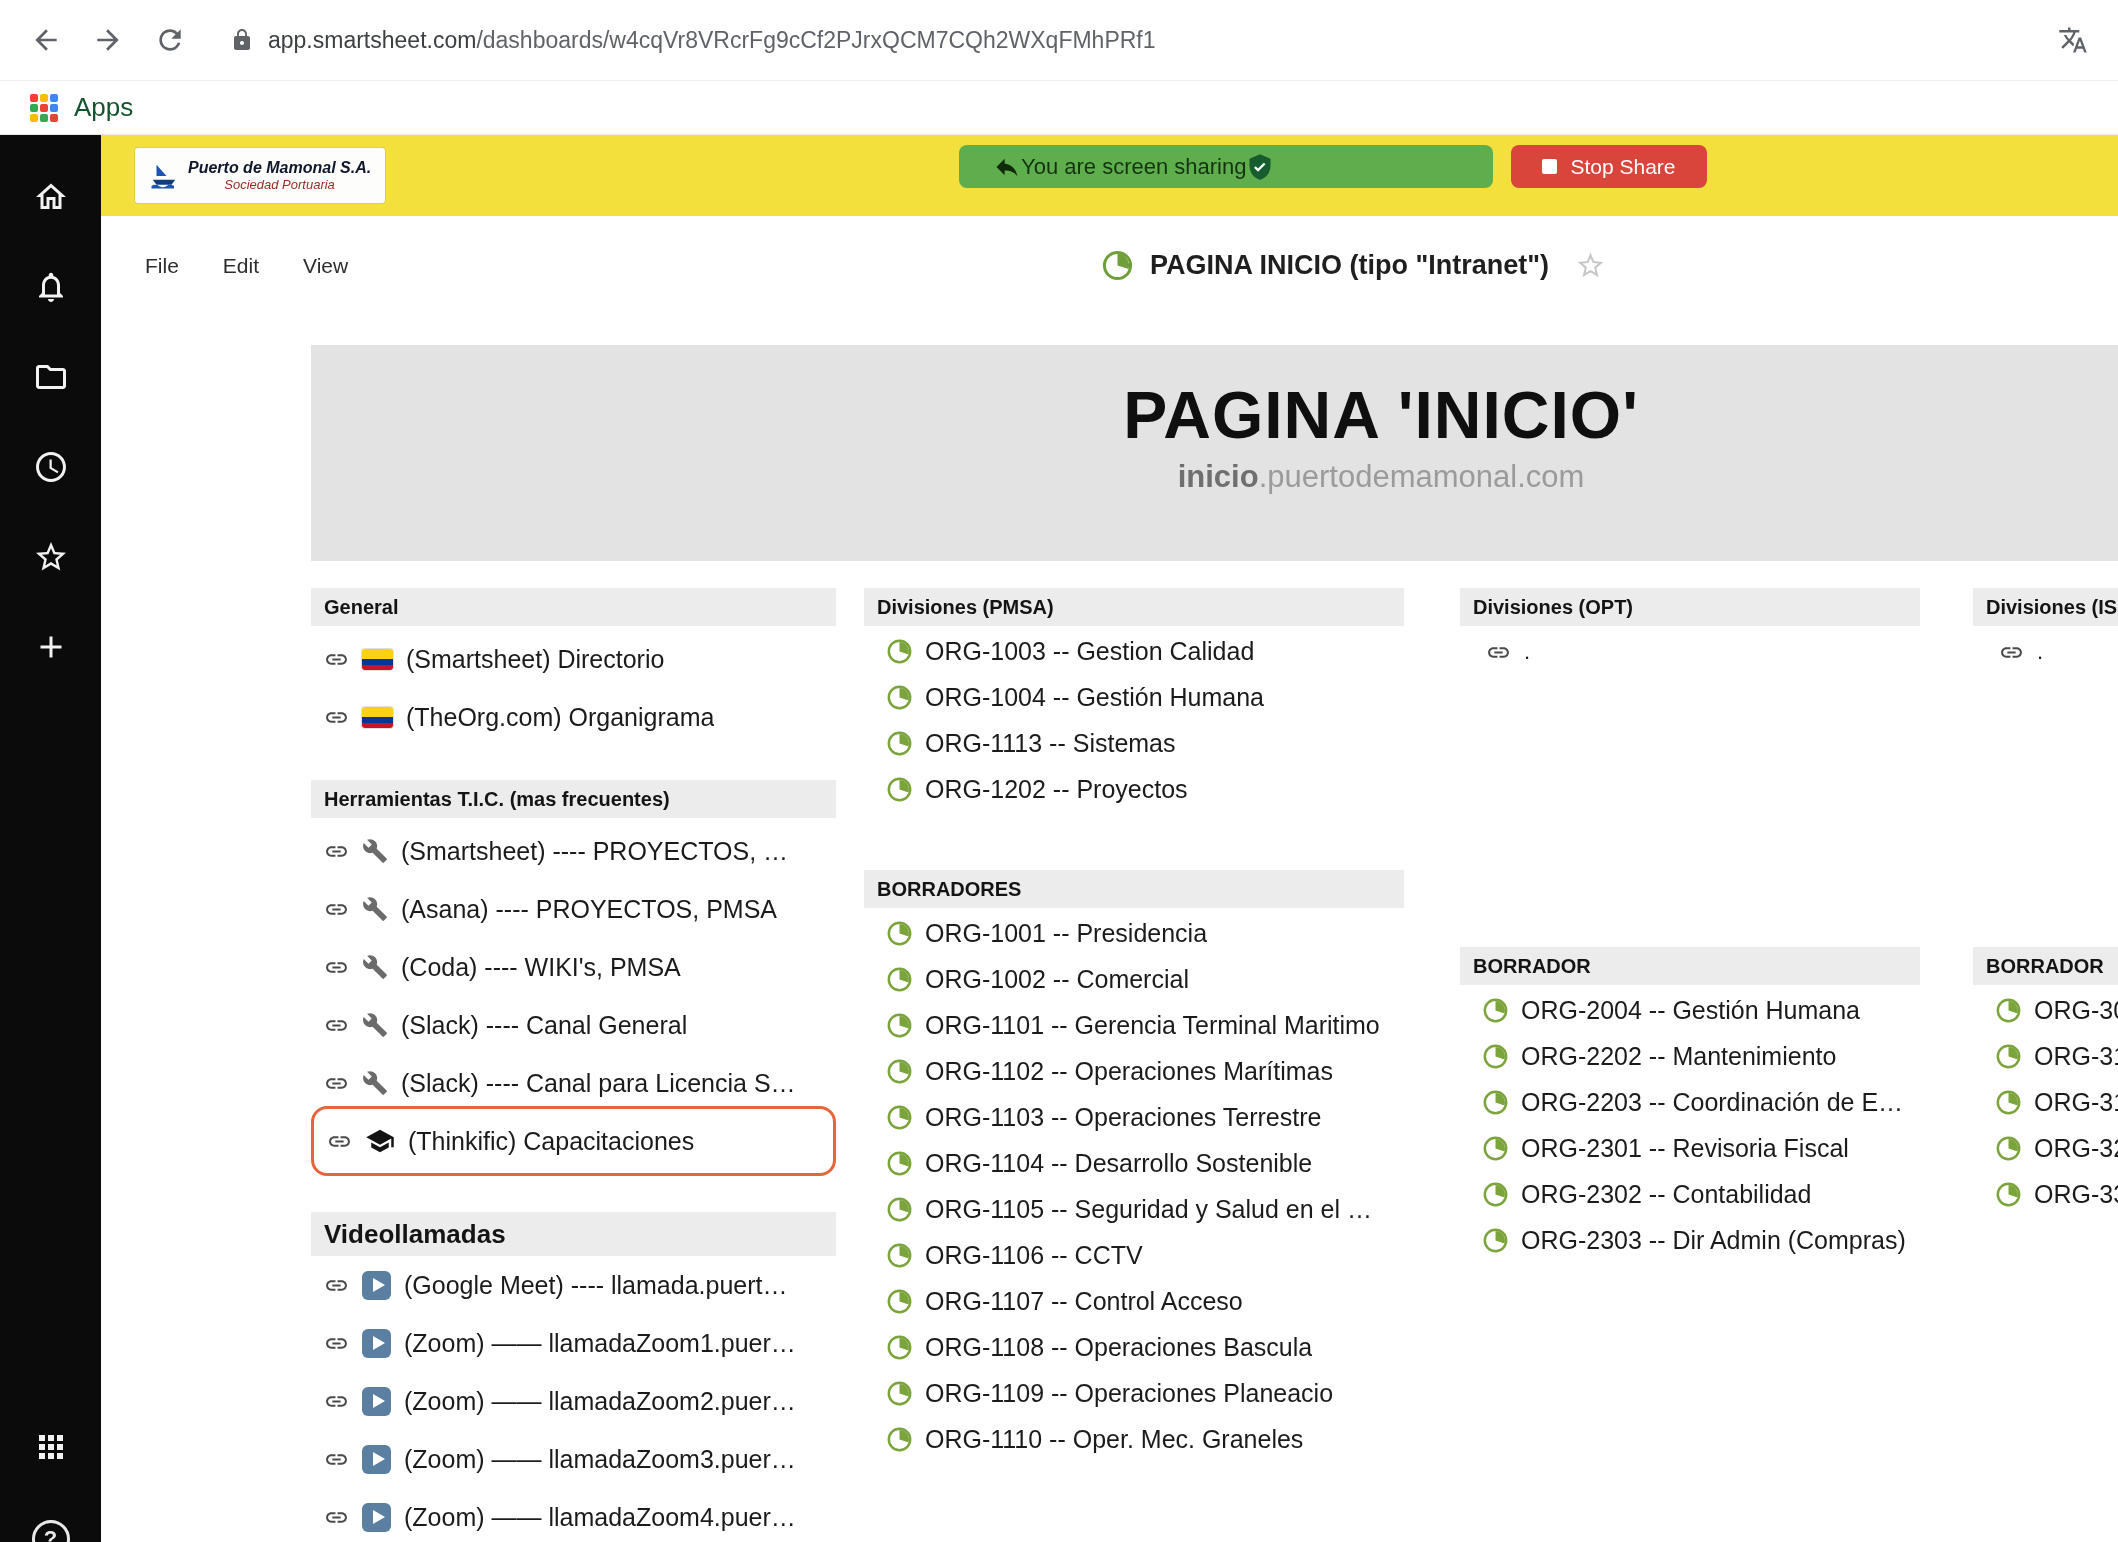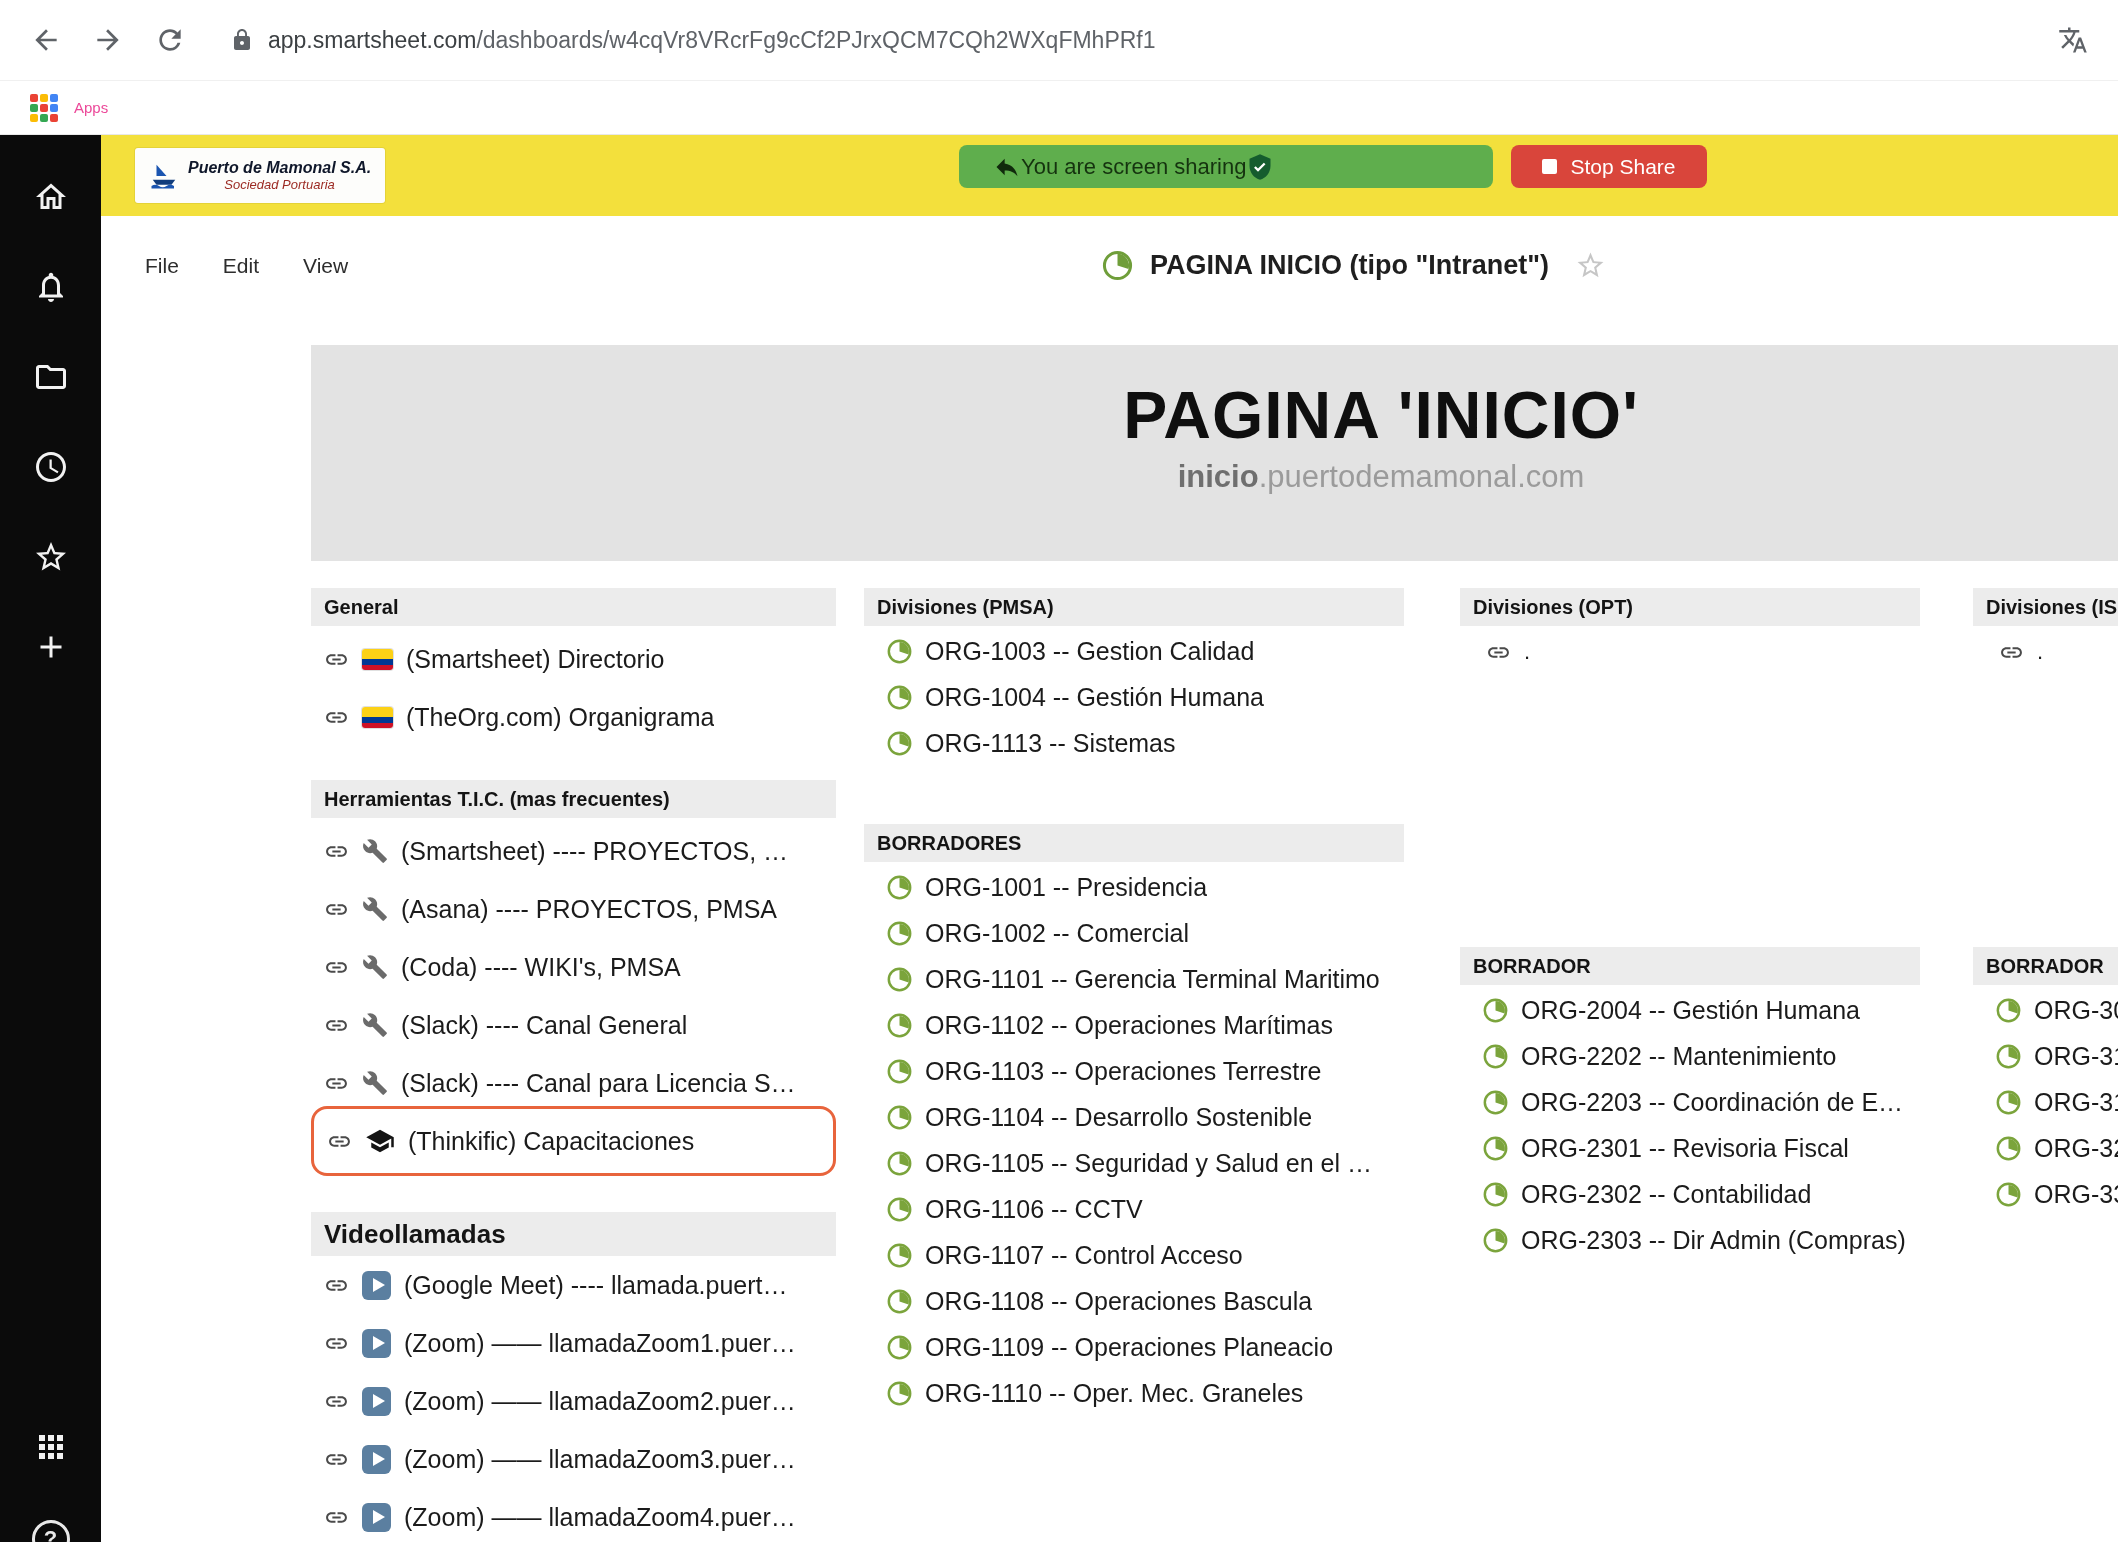--- a/index.html
+++ b/index.html
@@ -16,21 +16,21 @@
   .url .dom{color:#3c4043}
   .url .path{color:#5f6368}
   .trans{width:30px;height:30px;margin-left:20px}
 
   .bookbar{position:absolute;top:81px;left:0;right:0;height:54px;background:#fff;display:flex;align-items:center;padding:0 30px;gap:16px;border-bottom:1px solid #e8e8e8}
   .gapps{display:grid;grid-template-columns:repeat(3,8px);grid-auto-rows:8px;gap:2px}
   .gapps span{border-radius:2px}
   .gapps span:nth-child(1){background:#EA4335}.gapps span:nth-child(2){background:#FBBC05}.gapps span:nth-child(3){background:#4285F4}
   .gapps span:nth-child(4){background:#34A853}.gapps span:nth-child(5){background:#EA4335}.gapps span:nth-child(6){background:#4285F4}
   .gapps span:nth-child(7){background:#FBBC05}.gapps span:nth-child(8){background:#34A853}.gapps span:nth-child(9){background:#EA4335}
-  .bklabel{font-size:15px;color:#ec4899}
+  .bklabel{font-size:26px;color:#14532d}
 
   
   .rail{position:absolute;top:135px;left:0;bottom:0;width:101px;background:#0b0b0b;display:flex;flex-direction:column;align-items:center;padding-top:44px;gap:54px}
   .ric{width:36px;height:36px;color:#f2f2f2;flex:0 0 auto}
   .rail-apps{position:absolute;bottom:77px;left:50%;transform:translateX(-50%)}
   .rail-help{position:absolute;bottom:-16px;left:50%;transform:translateX(-50%);width:38px;height:38px;border:3px solid #e9e9e9;border-radius:50%;color:#e9e9e9;display:flex;align-items:center;justify-content:center;font-size:22px;font-weight:bold}
 
   
   .banner{position:absolute;top:135px;left:101px;right:0;height:81px;background:#f3e03c}
   .logo{position:absolute;left:34px;top:13px;height:55px;background:#fdfdfb;border-radius:3px;display:flex;align-items:center;gap:9px;padding:5px 14px;box-shadow:0 0 0 1px rgba(0,0,0,.06)}
@@ -410,20 +410,26 @@
               <span class="lbl">ORG-1004 -- Gestión Humana</span>
             </div>
 
             <div class="item">
               <svg class="ic-pie">
                 <use href="#i-pie"></use>
               </svg>
               <span class="lbl">ORG-1113 -- Sistemas</span>
             </div>
 
+            <div class="item">
+              <svg class="ic-pie">
+                <use href="#i-pie"></use>
+              </svg>
+              <span class="lbl">ORG-1202 -- Proyectos</span>
+            </div>
           </div>
         <div class="colhead mt135">BORRADORES</div>
         <div class="items org">
 
             <div class="item">
               <svg class="ic-pie">
                 <use href="#i-pie"></use>
               </svg>
               <span class="lbl">ORG-1001 -- Presidencia</span>
             </div>

